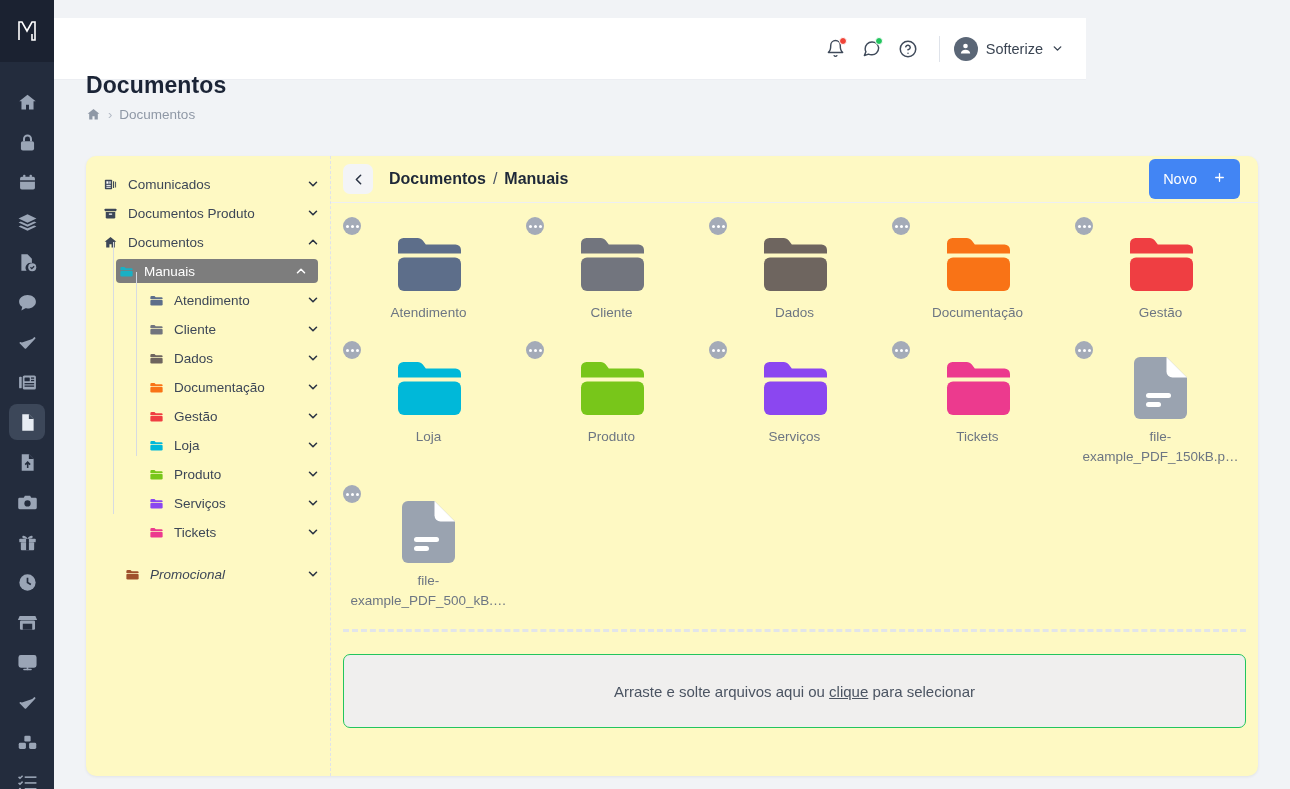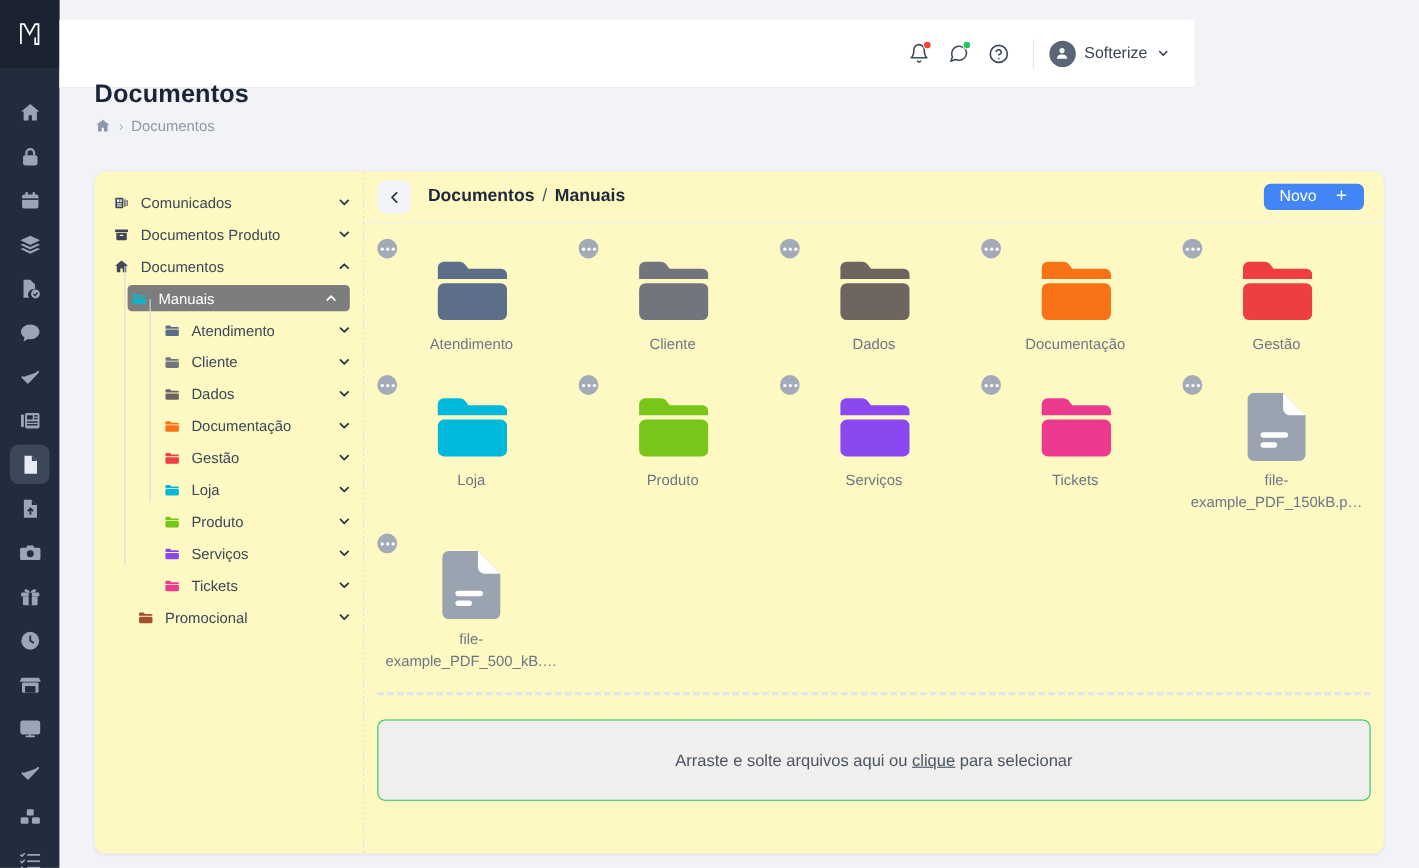--- a/index.html
+++ b/index.html
@@ -139,21 +139,21 @@
     cursor: pointer; flex: none;
   }
   #crumb-path {
     margin-left: 16px; font-size: 16px; color: #1e2838; font-weight: 600;
     display: flex; align-items: center; gap: 7px;
   }
   #crumb-path .sl { color: #4a5463; font-weight: 400; }
   #crumb-path span { cursor: pointer; }
   #novo-btn {
     margin-left: auto;
-    height: 24px; padding: 0 14px;
+    height: 40px; padding: 0 14px;
     background: #4285f4; color: #fff; border-radius: 6px;
     display: flex; align-items: center; gap: 16px;
     font-size: 14.5px; cursor: pointer; border: none;
     font-family: inherit;
   }
 
   #grid-wrap { flex: 1; overflow: hidden; padding: 10px 0 0 0; }
   #grid {
     display: grid;
     grid-template-columns: repeat(5, 1fr);
@@ -597,21 +597,21 @@
             <rect x="2.2" y="10.6" width="19.6" height="9.4" rx="2"></rect>
           </svg>
         </span>
         <span class="tlabel">Tickets</span>
         <span class="tcaret">
           <svg width="14" height="14" viewBox="0 0 24 24" fill="none" stroke="currentColor" stroke-width="2.7" stroke-linecap="round" stroke-linejoin="round">
             <polyline points="6 9 12 15 18 9"></polyline>
           </svg>
         </span>
       </div>
-      <div class="trow lvl1" style="margin-top: 5px;">
+      <div class="trow lvl1" style="margin-top: 18px; font-style: italic;">
         <span class="ticon" style="color:#a0522d">
           <svg width="15" height="15" viewBox="0 0 24 24" fill="currentColor">
             <path d="M2.2 6.6a2 2 0 0 1 2-2h4.6l2 2.2h9a2 2 0 0 1 2 2v.6H2.2z"></path>
             <rect x="2.2" y="10.6" width="19.6" height="9.4" rx="2"></rect>
           </svg>
         </span>
         <span class="tlabel">Promocional</span>
         <span class="tcaret">
           <svg width="14" height="14" viewBox="0 0 24 24" fill="none" stroke="currentColor" stroke-width="2.7" stroke-linecap="round" stroke-linejoin="round">
             <polyline points="6 9 12 15 18 9"></polyline>

